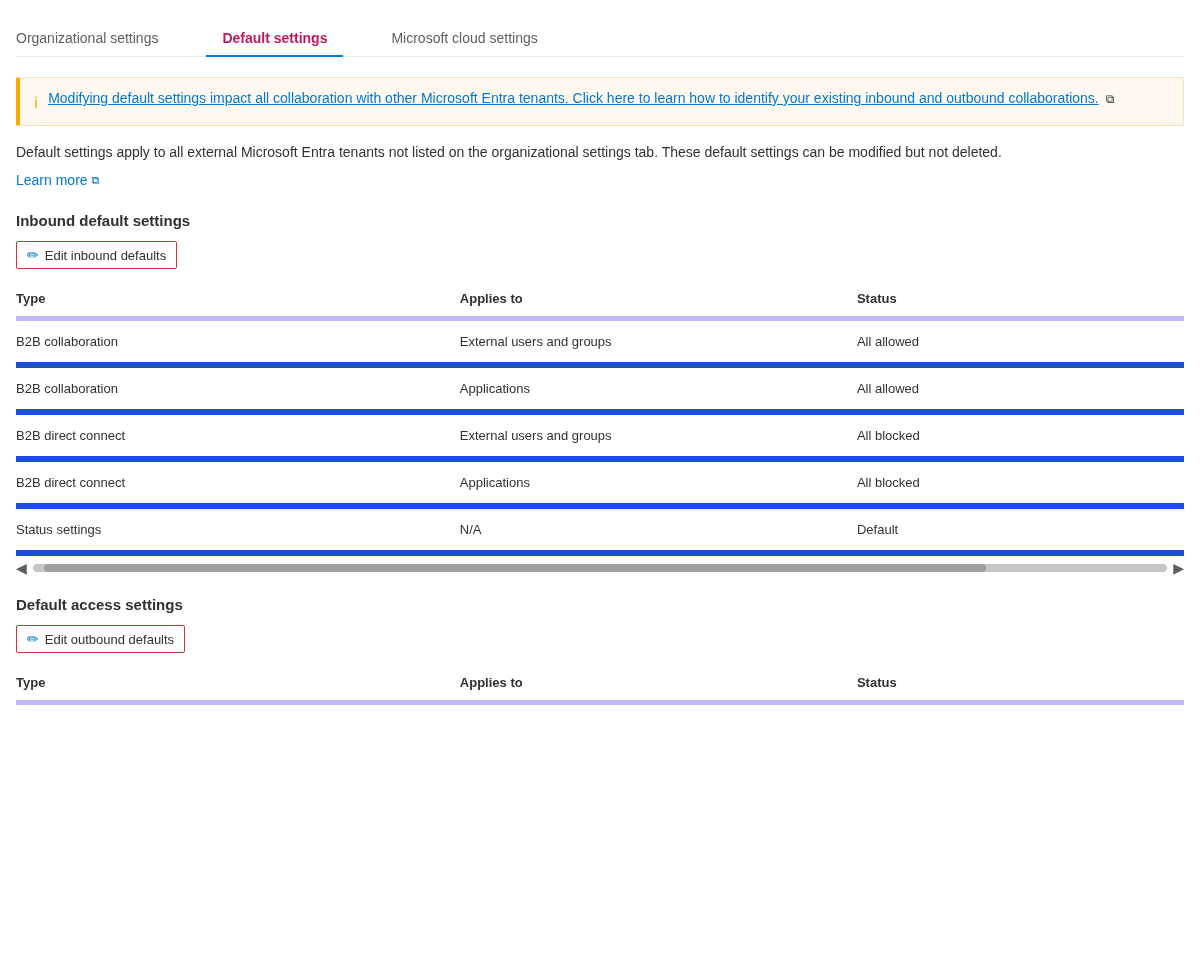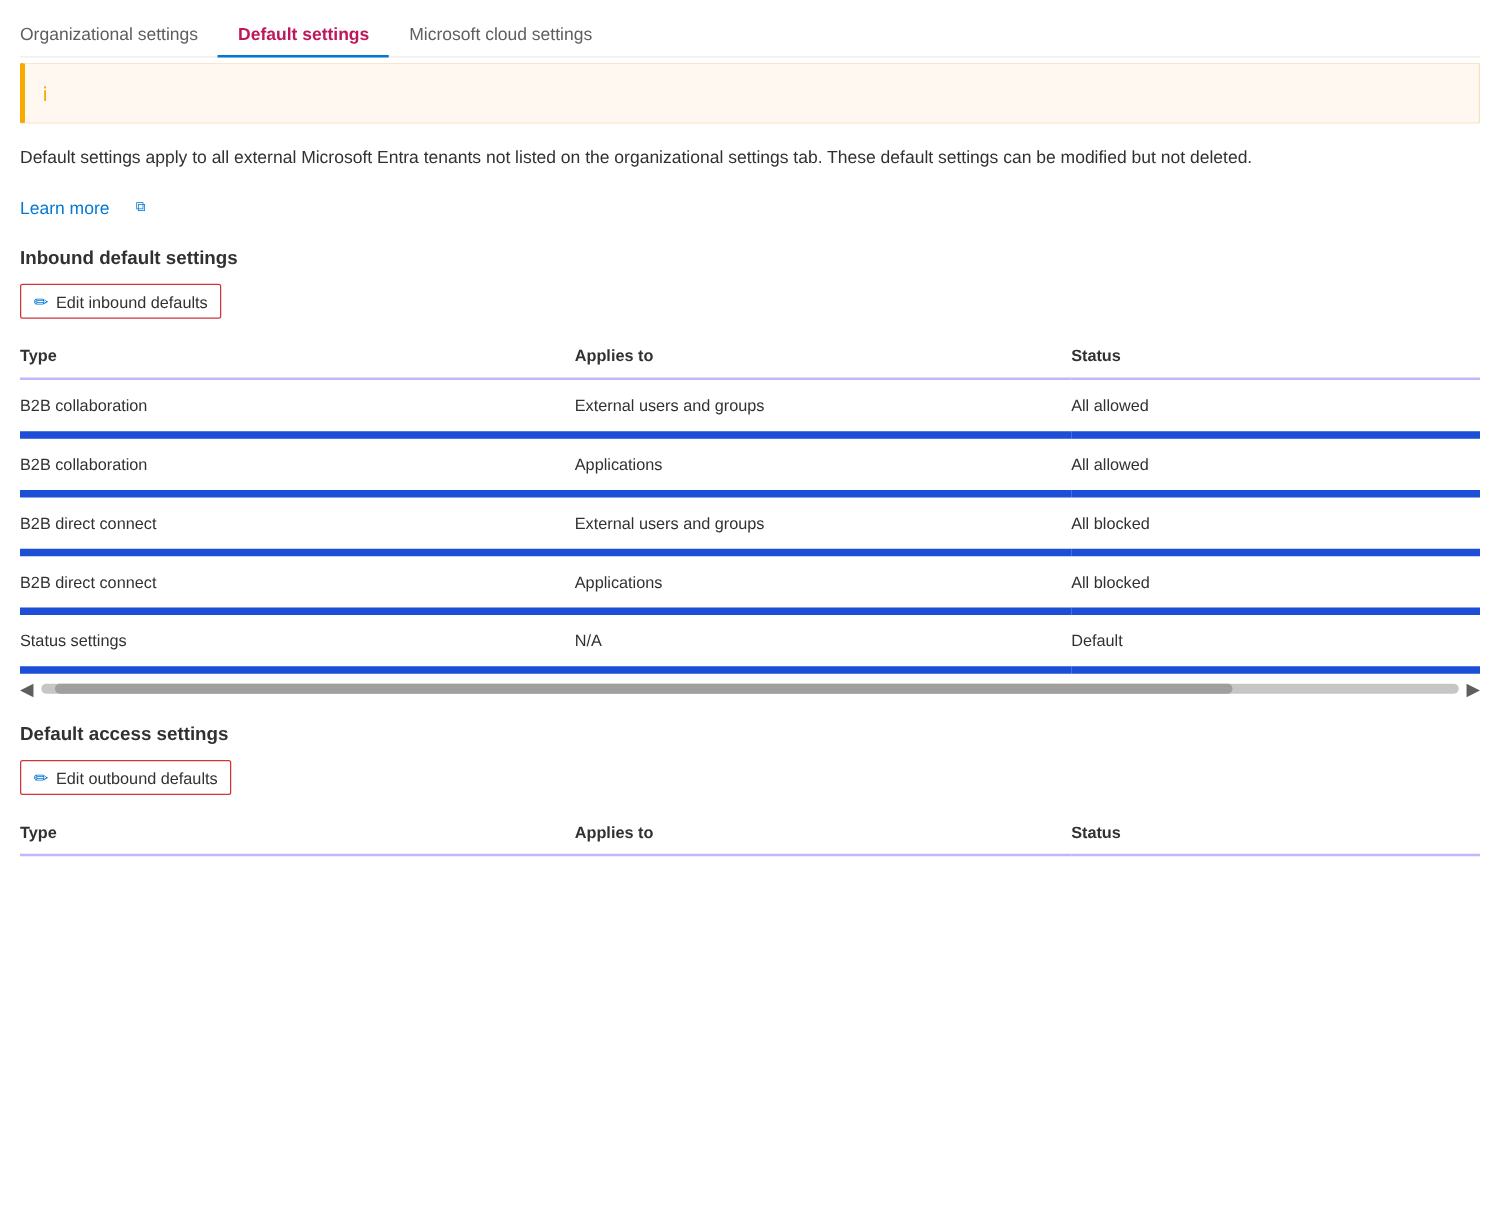--- a/index.html
+++ b/index.html
@@ -11,22 +11,23 @@
     }
     .page-container {
       max-width: 1200px;
       padding: 0 16px;
     }
 
     
     .tabs {
       display: flex;
       border-bottom: 1px solid #edebe9;
-      margin-bottom: 4px;
-      padding-top: 9px;
+      margin-bottom: 20px;
+      padding-top: 20px;
+      gap: 32px;
     }
     .tab-item {
       padding: 10px 16px;
       cursor: pointer;
       font-size: 14px;
       color: #605e5c;
       position: relative;
       white-space: nowrap;
     }
     .tab-item.active {
@@ -69,30 +70,30 @@
     }
     .alert-text .ext-link {
       font-size: 12px;
       margin-left: 3px;
     }
 
     
     .description {
       font-size: 14px;
       color: #323130;
-      margin-bottom: 22px;
+      margin-bottom: 9px;
       line-height: 1.5;
     }
     .learn-more-link {
       color: #0078d4;
       text-decoration: none;
       cursor: pointer;
       display: inline-flex;
       align-items: center;
-      gap: 21px;
+      gap: 4px;
       margin-bottom: 24px;
     }
     .ext-icon {
       font-size: 11px;
       display: inline-block;
     }
 
     
     .section-heading {
       font-size: 15px;
@@ -125,21 +126,21 @@
       width: 100%;
       border-collapse: collapse;
       margin-bottom: 4px;
     }
     .access-table th {
       text-align: left;
       font-weight: 600;
       font-size: 13px;
       padding: 10px 12px 10px 0;
       color: #323130;
-      border-bottom: 2px solid #c4b5fd;
+      border-bottom: 5px solid #c4b5fd;
       margin-left: 12px;
     }
     .access-table td {
       text-align: left;
       font-size: 13px;
       padding: 13px 12px 13px 0;
       color: #323130;
       border-bottom: 6px solid #1d4ed8;
     }
     .access-table th:first-child, .access-table td:first-child {
@@ -189,20 +190,24 @@
   
   <nav class="tabs">
     <div class="tab-item">Organizational settings</div>
     <div class="tab-item active">Default settings</div>
     <div class="tab-item">Microsoft cloud settings</div>
   </nav>
 
   
   <div class="alert-banner">
     <span class="alert-icon">ℹ</span>
+    <span class="alert-text">
+      <a>Modifying default settings impact all collaboration with other Microsoft Entra tenants. Click here to learn how to identify your existing inbound and outbound collaborations.</a>
+      <span class="ext-link">⧉</span>
+    </span>
   </div>
 
   
   <p class="description">Default settings apply to all external Microsoft Entra tenants not listed on the organizational settings tab. These default settings can be modified but not deleted.</p>
   <a class="learn-more-link">
     <span>Learn more</span>
     <span class="ext-icon">⧉</span>
   </a>
 
   

